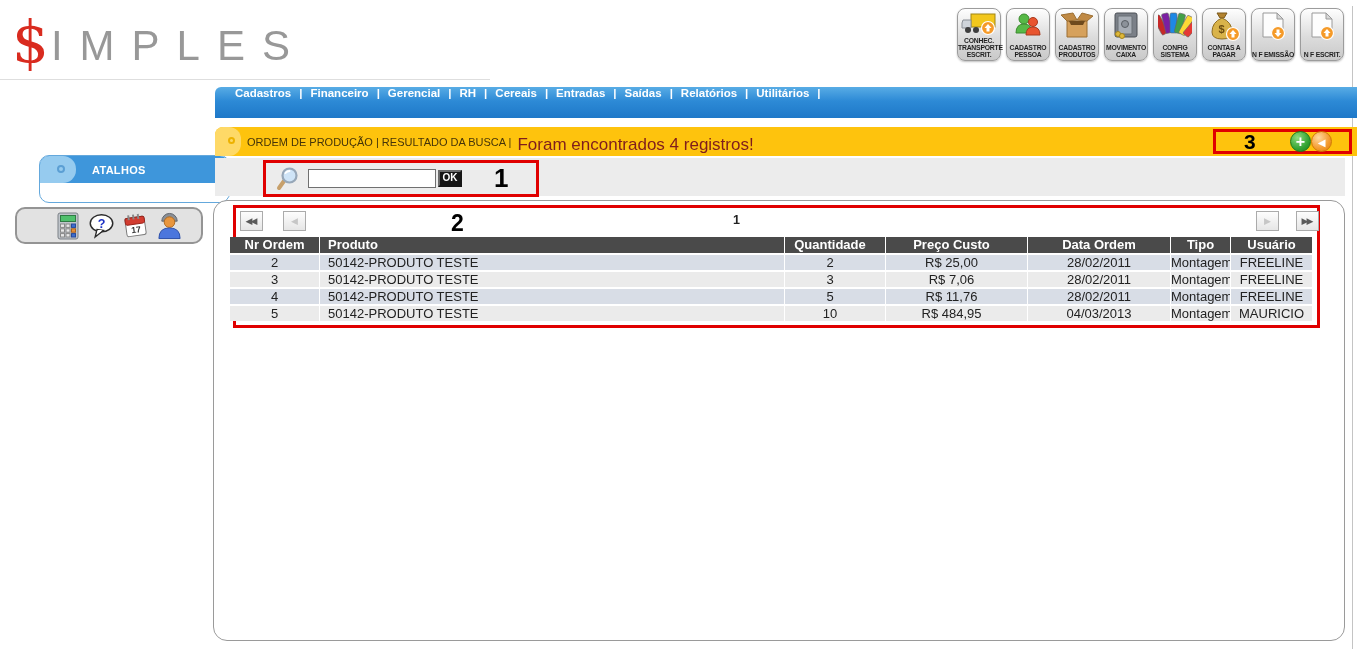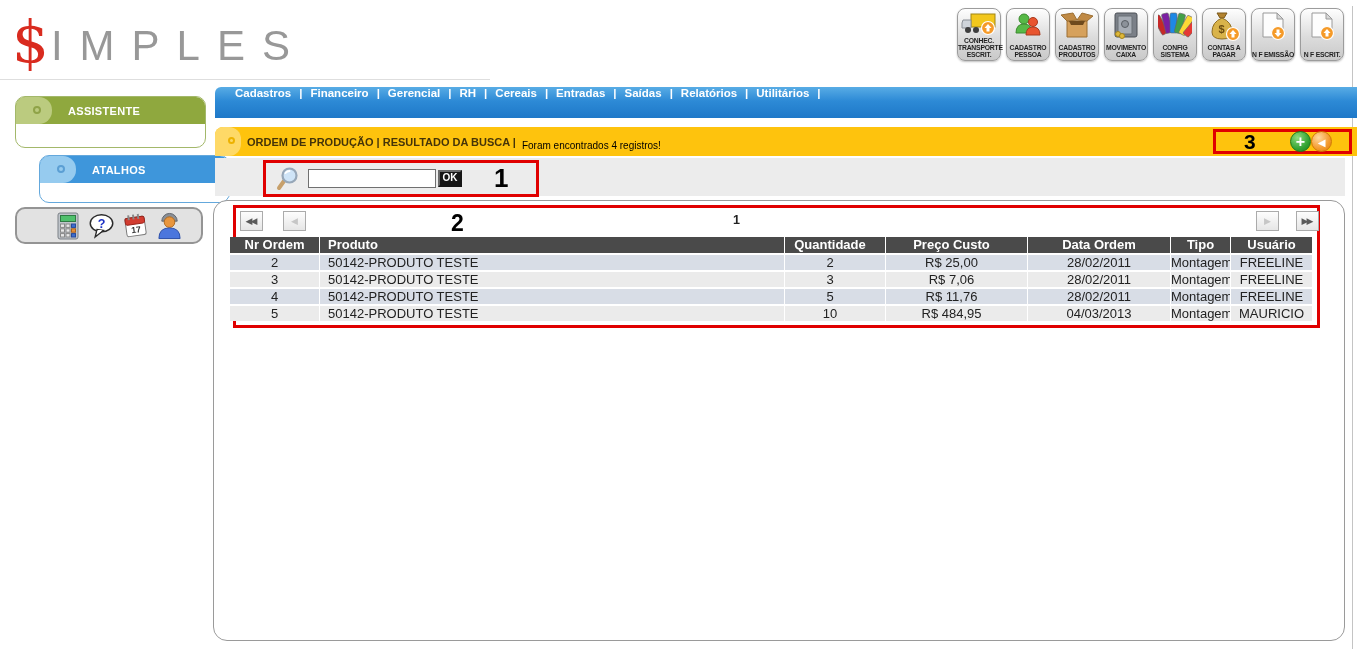--- a/index.html
+++ b/index.html
@@ -48,22 +48,22 @@
              background:linear-gradient(#58ace5,#2d8ad6 45%,#1e78c8); border-top-left-radius:6px;
              display:flex; padding-left:20px; }
   .menubar .mi { color:#fff; font-weight:bold; font-size:11.5px; cursor:pointer; }
   .menubar .sep { color:#fff; font-size:11.5px; margin:0 8px; font-weight:bold; }
 
   
   .statusbar { position:absolute; left:215px; top:127px; width:1142px; height:29px; background:#fec30d;
                border-radius:8px 0 0 8px; display:flex; align-items:center; }
   .sb-tab { position:absolute; left:0; top:0; width:26px; height:29px; background:#fed967; border-radius:8px 12px 12px 0; }
   .sb-ring { position:absolute; left:13px; top:10px; width:7px; height:7px; border-radius:50%; border:2px solid #edb200; }
-  .sb-title { position:relative; margin-left:32px; font-size:11px; font-weight:bold; color:#453409; }
-  .sb-msg { position:relative; margin-left:6px; font-size:10px; color:#000000;margin-top:7px; }
+  .sb-title { position:relative; margin-left:32px; font-size:11px; font-weight:normal; color:#453409; }
+  .sb-msg { position:relative; margin-left:6px; font-size:17px; color:#7f1d1d;margin-top:7px; }
 
   .anno { border:3px solid #e00000; position:absolute; }
   .anno-num { font-weight:bold; color:#000; font-family:"Liberation Sans", sans-serif; }
 
   .anno3 { left:1213px; top:129px; width:139px; height:25px; display:flex; align-items:center; }
   .anno3 .anno-num { font-size:21px; margin-left:28px; }
   .roundbtn { position:absolute; top:-1px; width:21px; height:21px; border-radius:50%; text-align:center; cursor:pointer; }
   .btn-add { left:74px; background:radial-gradient(circle at 35% 30%, #8fdc7e, #35a435 60%, #1d7d1d);
              color:#fff; font-size:16px; line-height:20px; font-weight:bold; border:1px solid #1c7a1c; }
   .btn-back { left:95px; background:radial-gradient(circle at 35% 30%, #ffd9a0, #f49a2d 60%, #e07e08);
@@ -191,27 +191,20 @@
         <path d="M20 2 l6 6 h-6 z" fill="#d8d8d8" stroke="#9a9a9a"></path>
         <circle cx="21" cy="22" r="6.5" fill="#f59a28" stroke="#fff" stroke-width="1.2"></circle>
         <path d="M21 18 l3.5 4 h-2 v3.5 h-3 V22 h-2 z" fill="#fff"></path>
       </svg>
       <div class="qlabel">N F ESCRIT.</div>
     </div>
   </div>
 
   <div class="side-rule"></div>
 
-  <div class="side-panel sp-green">
-    <div class="sp-head">
-      <div class="sp-tab"></div>
-      <div class="sp-ring"></div>
-      <span class="sp-title">ASSISTENTE</span>
-    </div>
-  </div>
   <div class="side-panel sp-blue">
     <div class="sp-head">
       <div class="sp-tab"></div>
       <div class="sp-ring"></div>
       <span class="sp-title">ATALHOS</span>
     </div>
   </div>
 
   <div class="tools-strip">
     <div class="tool">

